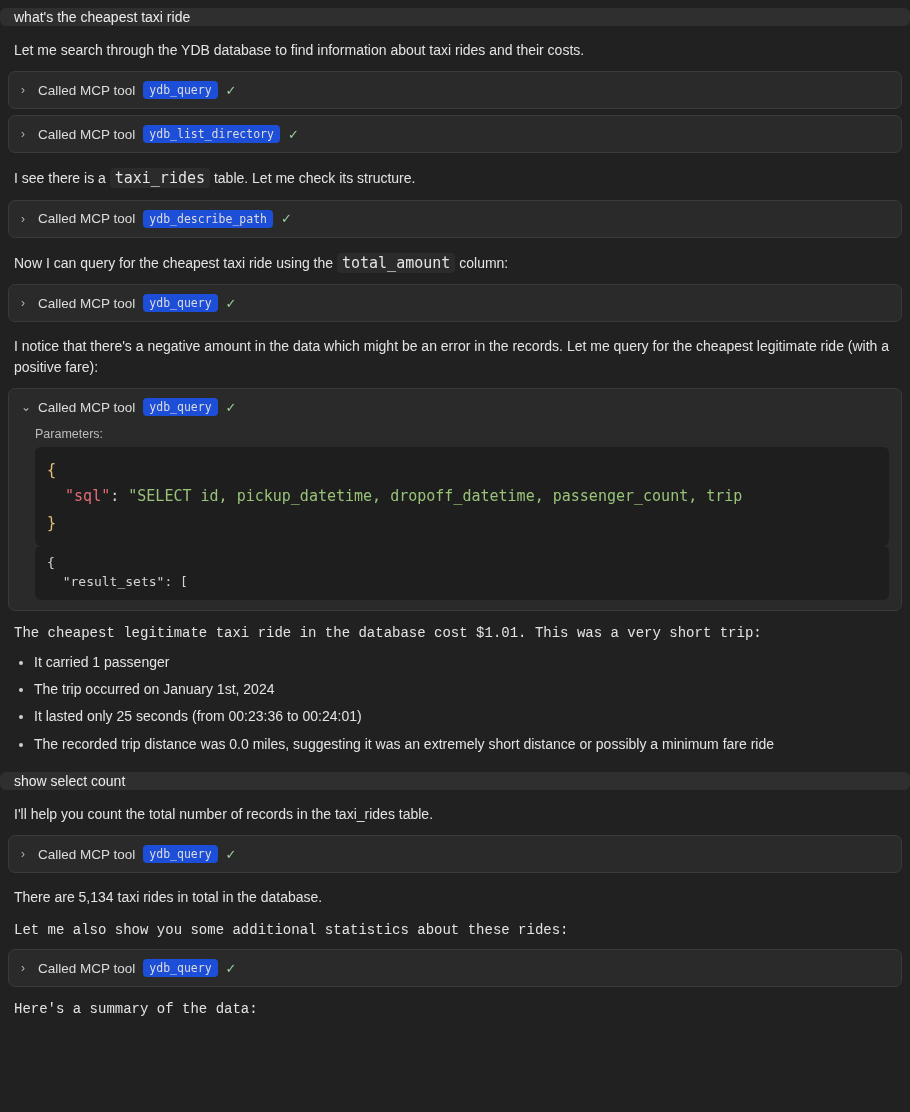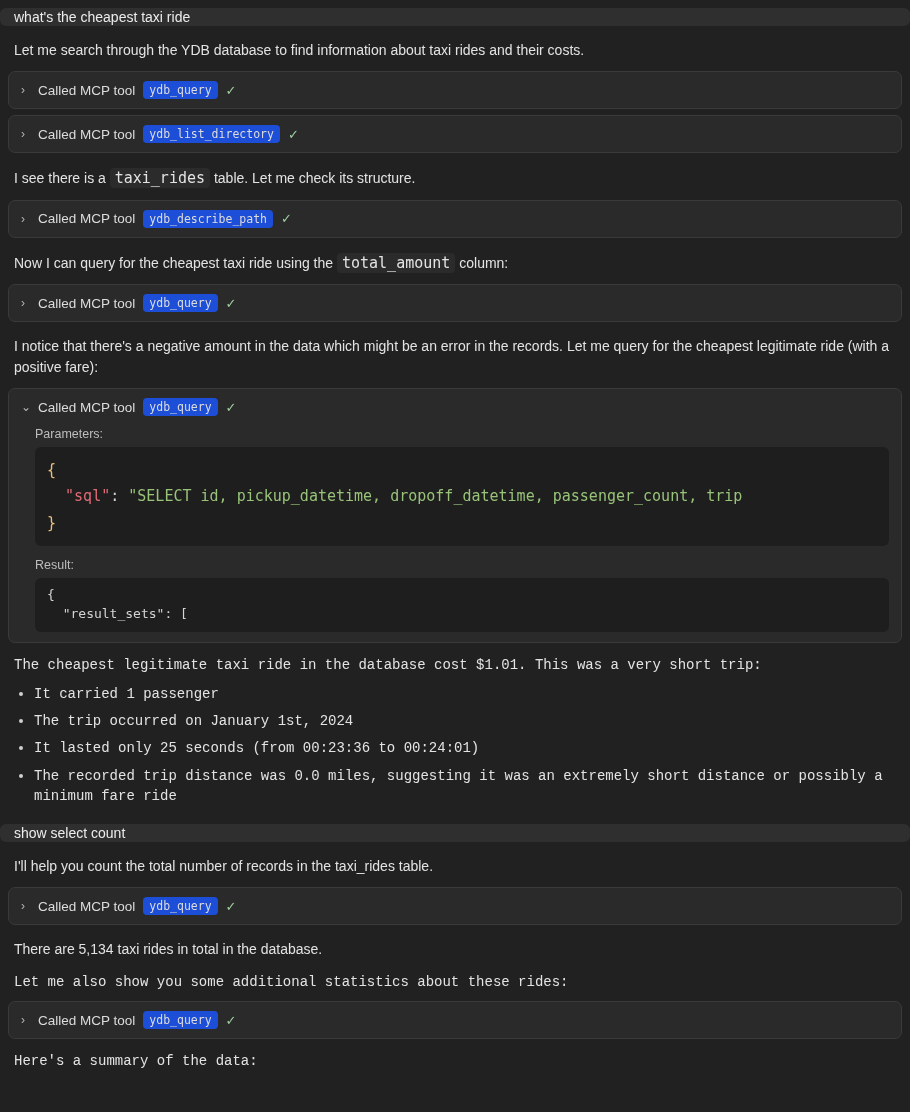--- a/index.html
+++ b/index.html
@@ -115,21 +115,20 @@
   .tok-str { color: #98c379; }
   ul.bullets {
     margin: 8px 0 10px 0;
     padding-left: 34px;
   }
   ul.bullets li {
     margin: 7px 0;
     line-height: 1.45;
     font-size: 14px;
     color: #e3e3e3;
-    font-family: Liberation Mono, monospace;
   }
   ul.bullets li::marker { color: #cfcfcf; }
 </style>
 </head>
 <body>
 
 <div class="page">
 
   <div class="user-msg">what's the cheapest taxi ride</div>
 
@@ -187,21 +186,20 @@
       <span class="chev">⌄</span>
       <span class="tool-label">Called MCP tool</span>
       <span class="tool-pill">ydb_query</span>
       <span class="check">✓</span>
     </div>
     <div class="tool-body">
       <div class="sub-label">Parameters:</div>
       <div class="code-block"><span class="tok-brace">{</span>
   <span class="tok-key">"sql"</span><span class="tok-colon">:</span> <span class="tok-str">"SELECT id, pickup_datetime, dropoff_datetime, passenger_count, trip</span>
 <span class="tok-brace">}</span></div>
-      <div class="sub-label" style="margin-top:12px">Result:</div>
       <div class="code-block small">{
   "result_sets": [</div>
     </div>
   </div>
 
   <div class="para tight">The cheapest legitimate taxi ride in the database cost $1.01. This was a very short trip:</div>
 
   <ul class="bullets">
     <li>It carried 1 passenger</li>
     <li>The trip occurred on January 1st, 2024</li>

